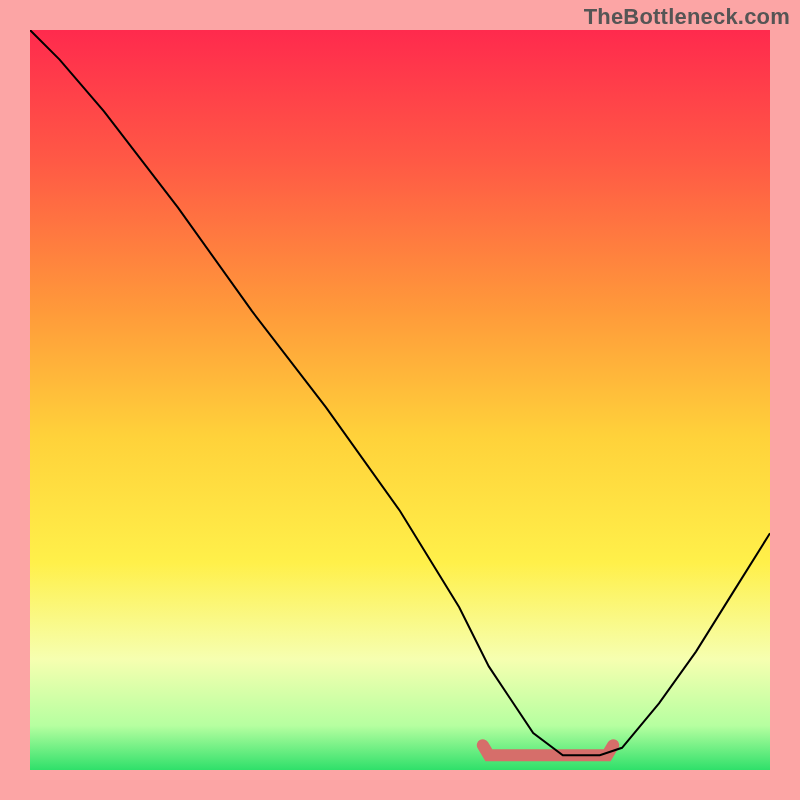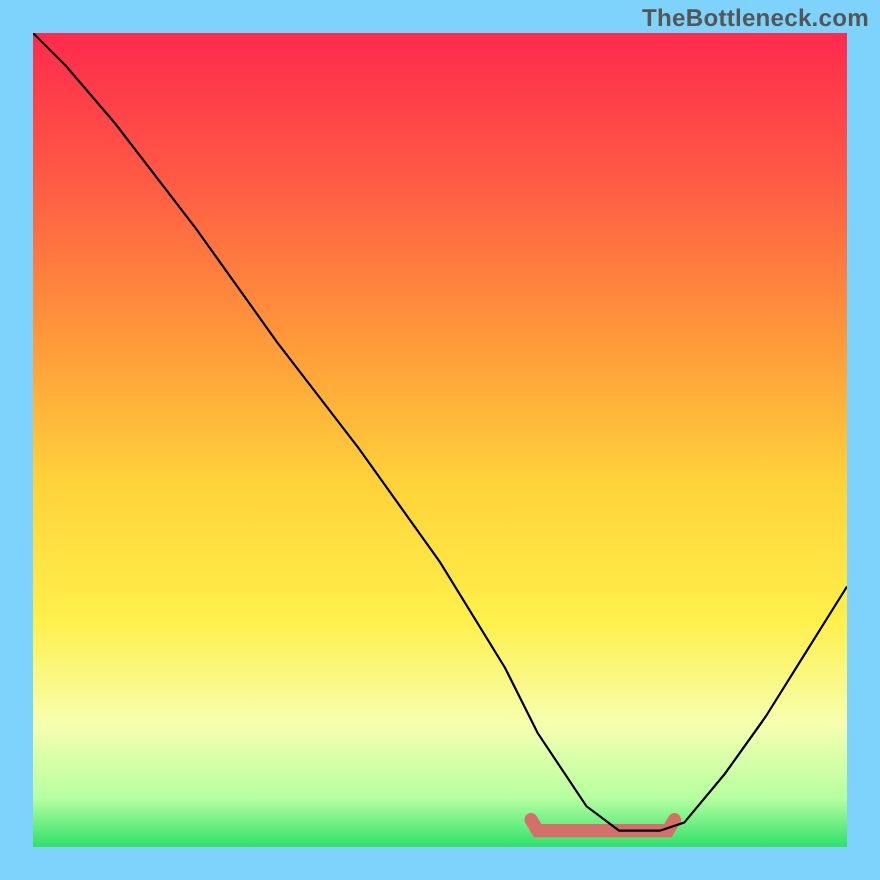--- a/index.html
+++ b/index.html
@@ -7,21 +7,21 @@
     padding: 0;
     width: 800px;
     height: 800px;
     background: #000;
     font-family: Arial, Helvetica, sans-serif;
   }
   .wrap {
     position: relative;
     width: 800px;
     height: 800px;
-    background: #7dd3fc;
+    background: #fca5a5;
   }
   .watermark {
     position: absolute;
     top: 4px;
     right: 10px;
     color: #555;
     font-size: 22px;
     font-weight: bold;
     letter-spacing: 0.2px;
     z-index: 20;

